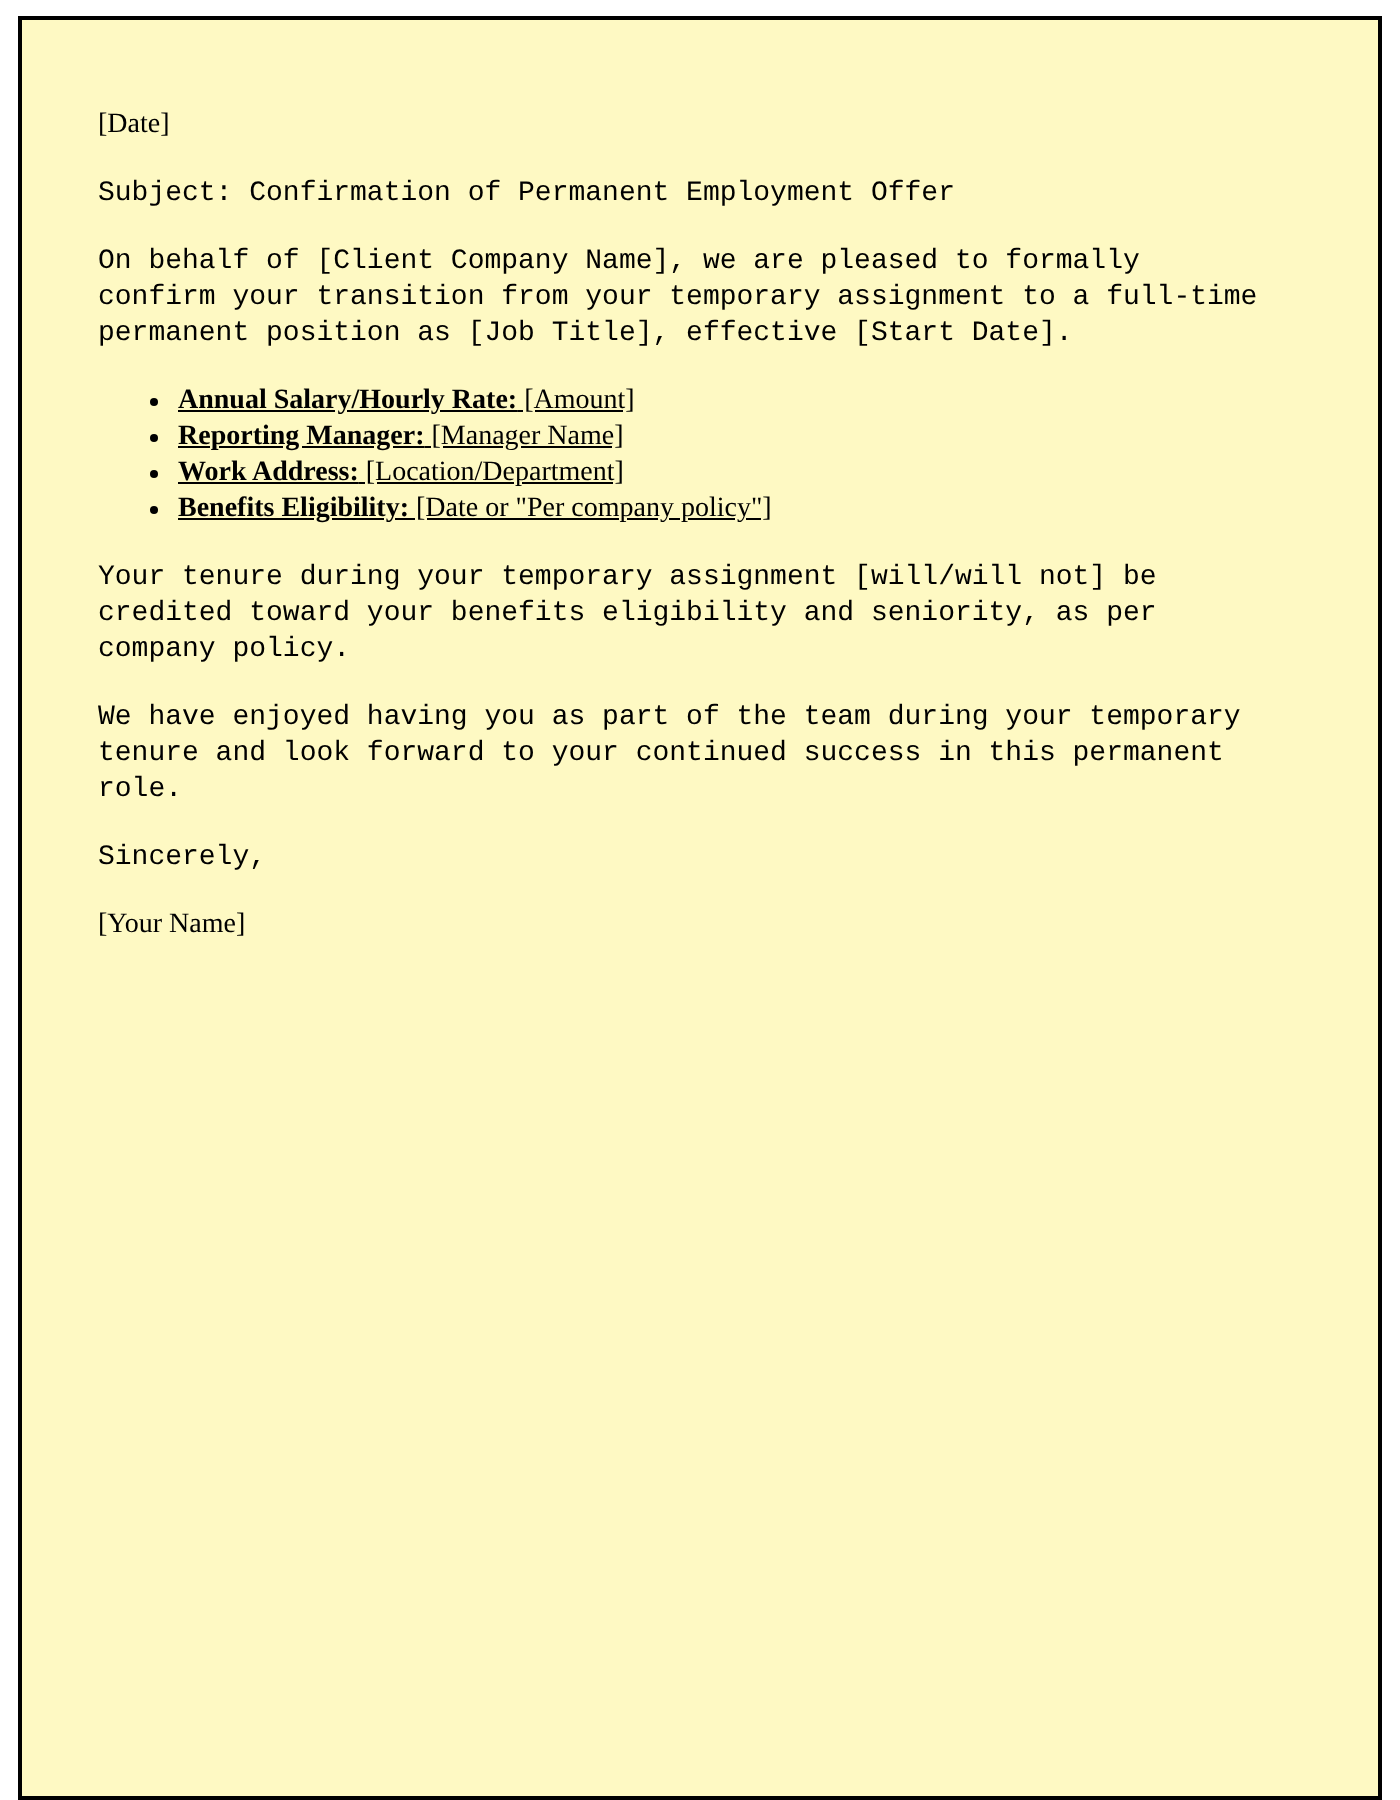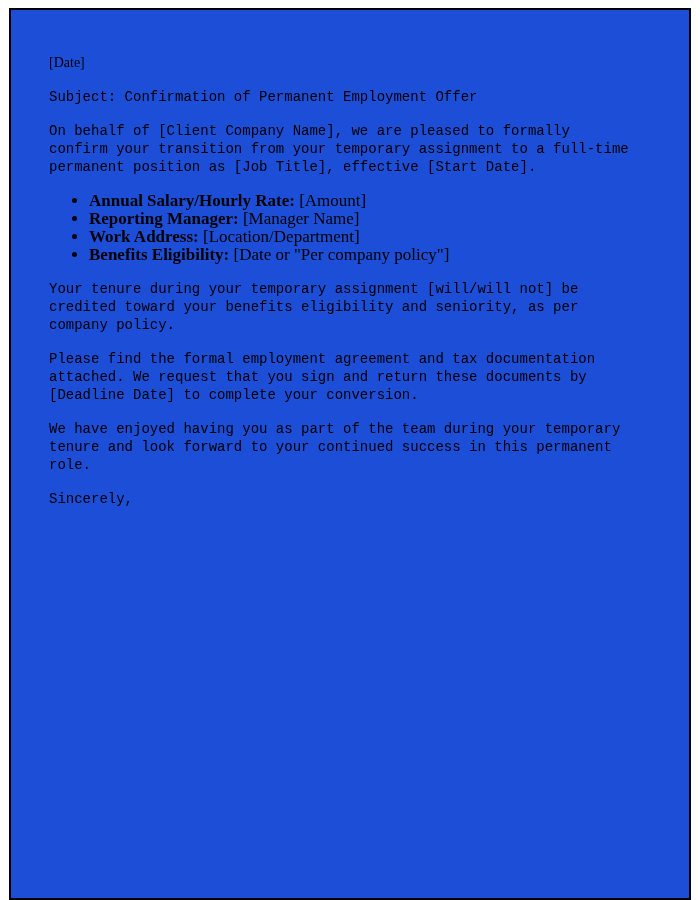--- a/index.html
+++ b/index.html
@@ -14,21 +14,21 @@
       font-family: "Liberation Serif", "DejaVu Serif", serif;
       color: #000000;
     }
     .page {
       position: absolute;
       left: 9px;
       top: 8px;
       width: 682px;
       height: 892px;
       border: 2px solid #000000;
-      background: #1d4ed8;
+      background: #fef9c3;
       padding: 44px 50px 40px 38px;
       overflow: hidden;
     }
     .line, p {
       font-size: 14px;
       line-height: 18px;
       margin: 0;
     }
     .block {
       margin-bottom: 16px;
@@ -36,23 +36,24 @@
     .para {
       margin-bottom: 16px;
       max-width: 588px;
       font-family: Liberation Mono, monospace;
     }
     ul.terms {
       margin: 0 0 16px 0;
       padding-left: 40px;
     }
     ul.terms li {
-      font-size: 17px;
+      font-size: 14px;
       line-height: 18px;
       margin: 0;
+      text-decoration: underline;
     }
     .bold { font-weight: bold; }
   </style>
 </head>
 <body>
 
 <div class="page">
 
   <div class="block">
     <div class="line">[Date]</div>
@@ -75,22 +76,22 @@
     <li>
       <span class="bold">Work Address:</span><span> [Location/Department]</span>
     </li>
     <li>
       <span class="bold">Benefits Eligibility:</span><span> [Date or "Per company policy"]</span>
     </li>
   </ul>
 
   <p class="para">Your tenure during your temporary assignment [will/will not] be credited toward your benefits eligibility and seniority, as per company policy.</p>
 
-  <p class="para">Please find the formal employment agreement and tax documentation attached. We request that you sign and return these documents by [Deadline Date] to complete your conversion.</p>
 
   <p class="para">We have enjoyed having you as part of the team during your temporary tenure and look forward to your continued success in this permanent role.</p>
 
   <p class="para">Sincerely,</p>
 
   <div class="block">
+    <div class="line">[Your Name]</div>
   </div>
 
 </div>
 
 </body></html>

